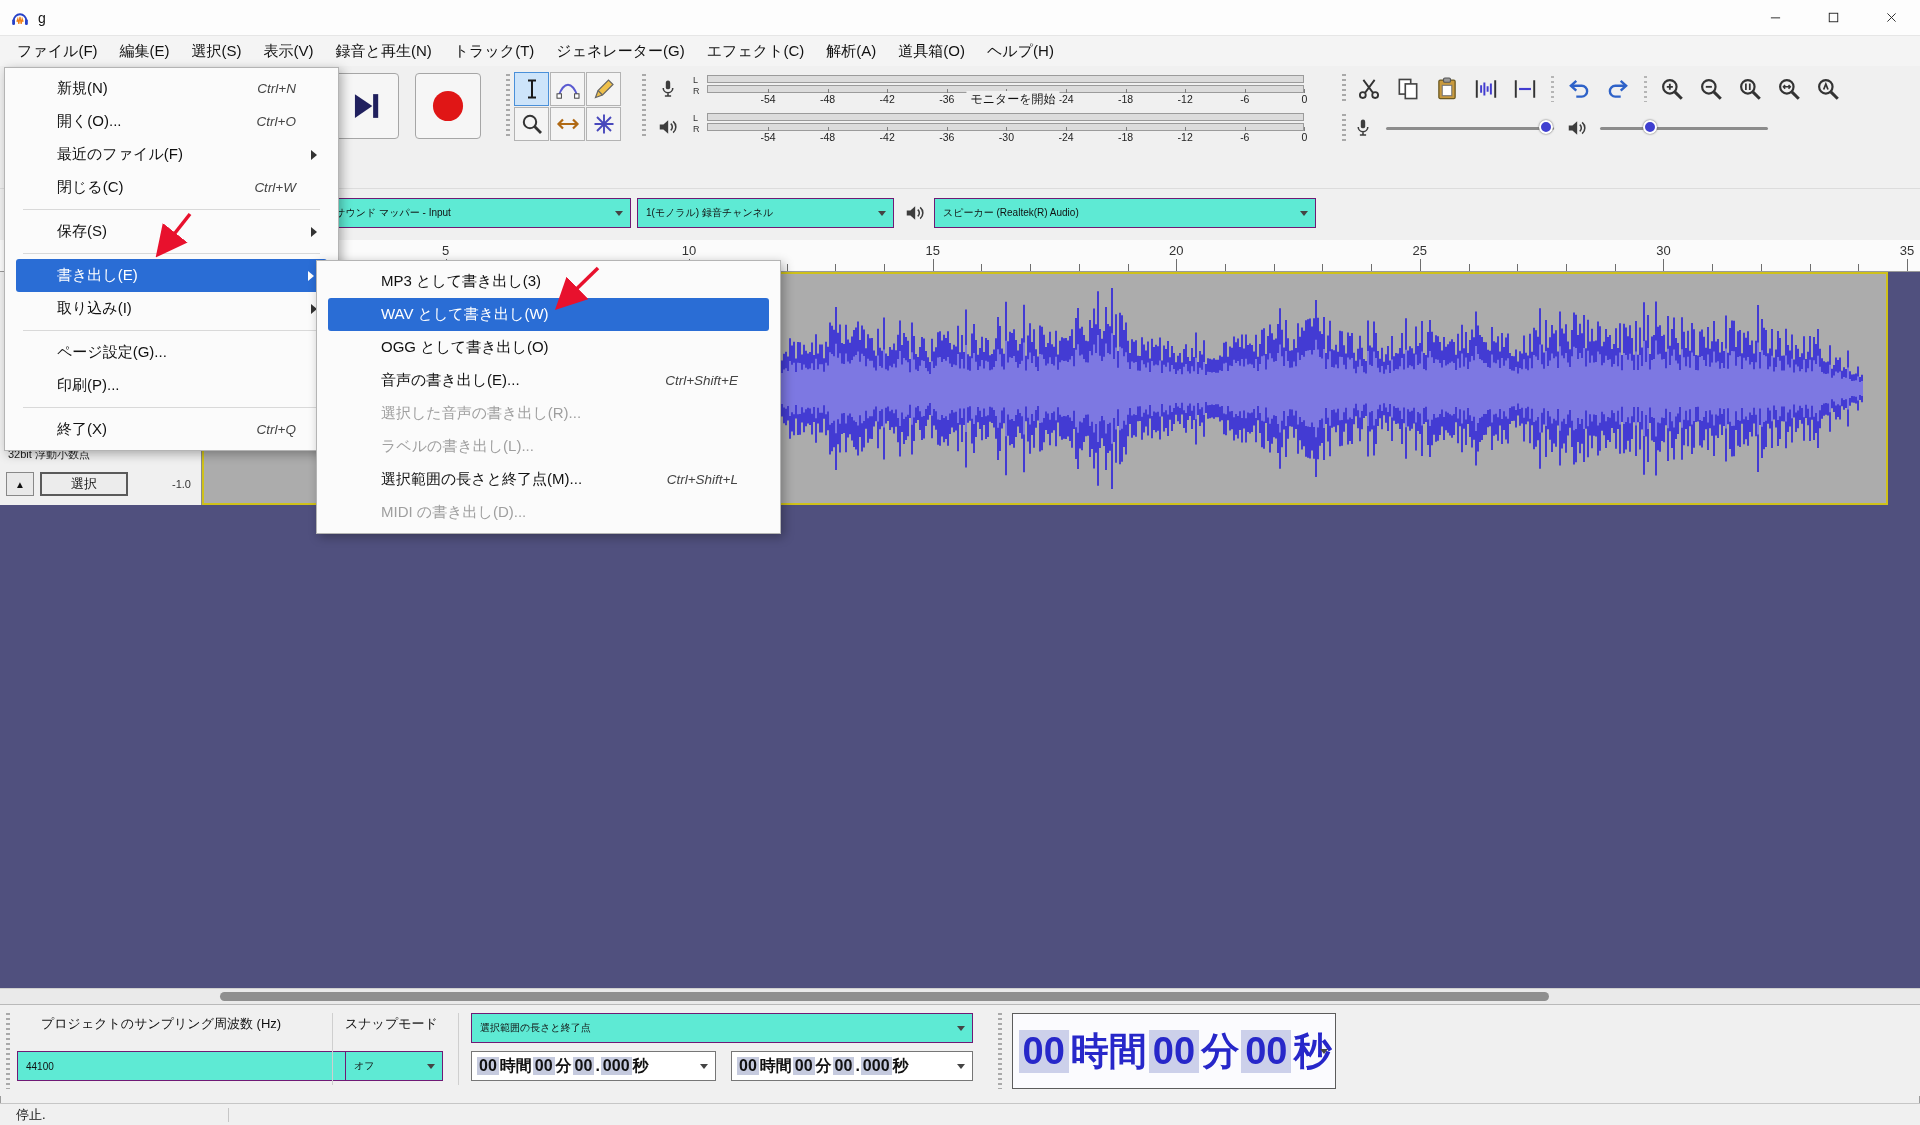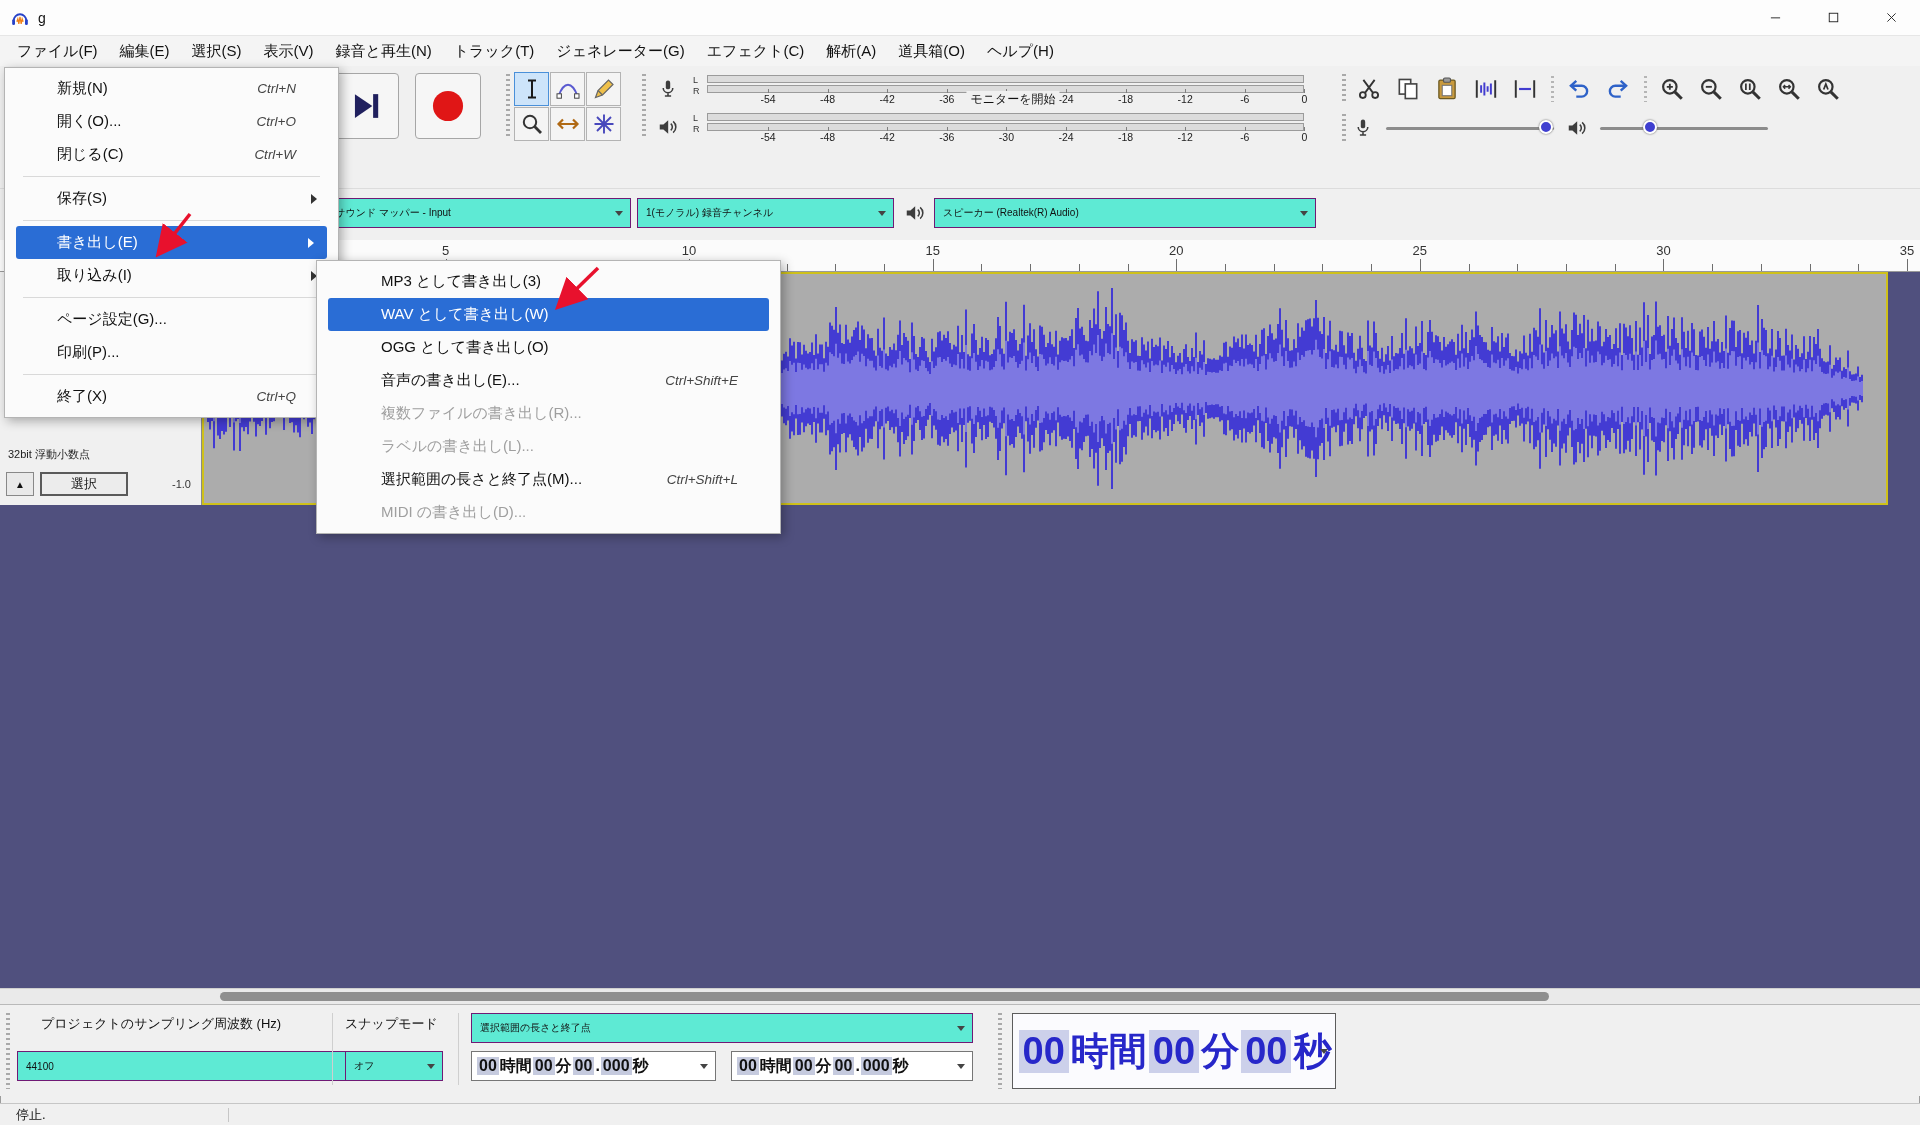--- a/index.html
+++ b/index.html
@@ -528,20 +528,24 @@
   <div id="filemenu" class="menu-panel">
       <div class="menu-item">
         <span class="mi-label">新規(N)</span>
         <span class="mi-shortcut">Ctrl+N</span>
       </div>
       <div class="menu-item">
         <span class="mi-label">開く(O)...</span>
         <span class="mi-shortcut">Ctrl+O</span>
       </div>
       <div class="menu-item">
+        <span class="mi-label">最近のファイル(F)</span>
+        <span class="mi-arrow"></span>
+      </div>
+      <div class="menu-item">
         <span class="mi-label">閉じる(C)</span>
         <span class="mi-shortcut">Ctrl+W</span>
       </div>
       <div class="menu-sep"></div>
       <div class="menu-item">
         <span class="mi-label">保存(S)</span>
         <span class="mi-arrow"></span>
       </div>
       <div class="menu-sep"></div>
       <div class="menu-item hl">
@@ -573,21 +577,21 @@
         <span class="mi-label">WAV として書き出し(W)</span>
       </div>
       <div class="menu-item">
         <span class="mi-label">OGG として書き出し(O)</span>
       </div>
       <div class="menu-item">
         <span class="mi-label">音声の書き出し(E)...</span>
         <span class="mi-shortcut">Ctrl+Shift+E</span>
       </div>
       <div class="menu-item dis">
-        <span class="mi-label">複数ファイルの書き出し(R)...</span>
+        <span class="mi-label">選択した音声の書き出し(R)...</span>
       </div>
       <div class="menu-item dis">
         <span class="mi-label">ラベルの書き出し(L)...</span>
       </div>
       <div class="menu-item">
         <span class="mi-label">選択範囲の長さと終了点(M)...</span>
         <span class="mi-shortcut">Ctrl+Shift+L</span>
       </div>
       <div class="menu-item dis">
         <span class="mi-label">MIDI の書き出し(D)...</span>

